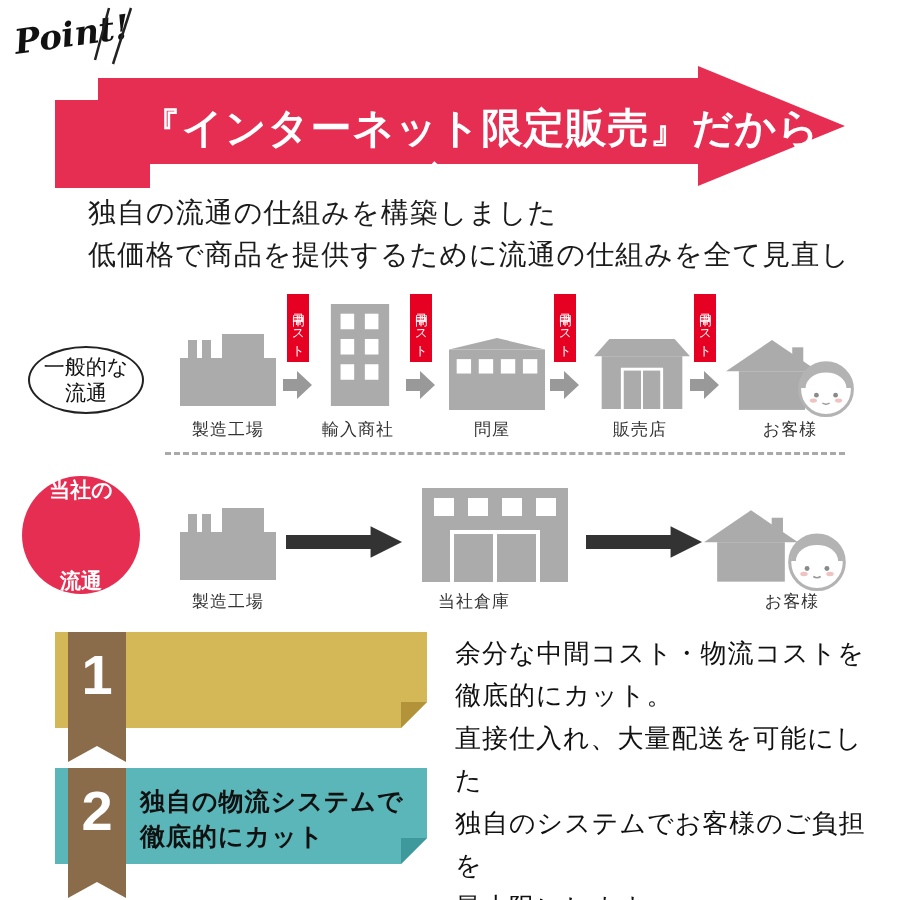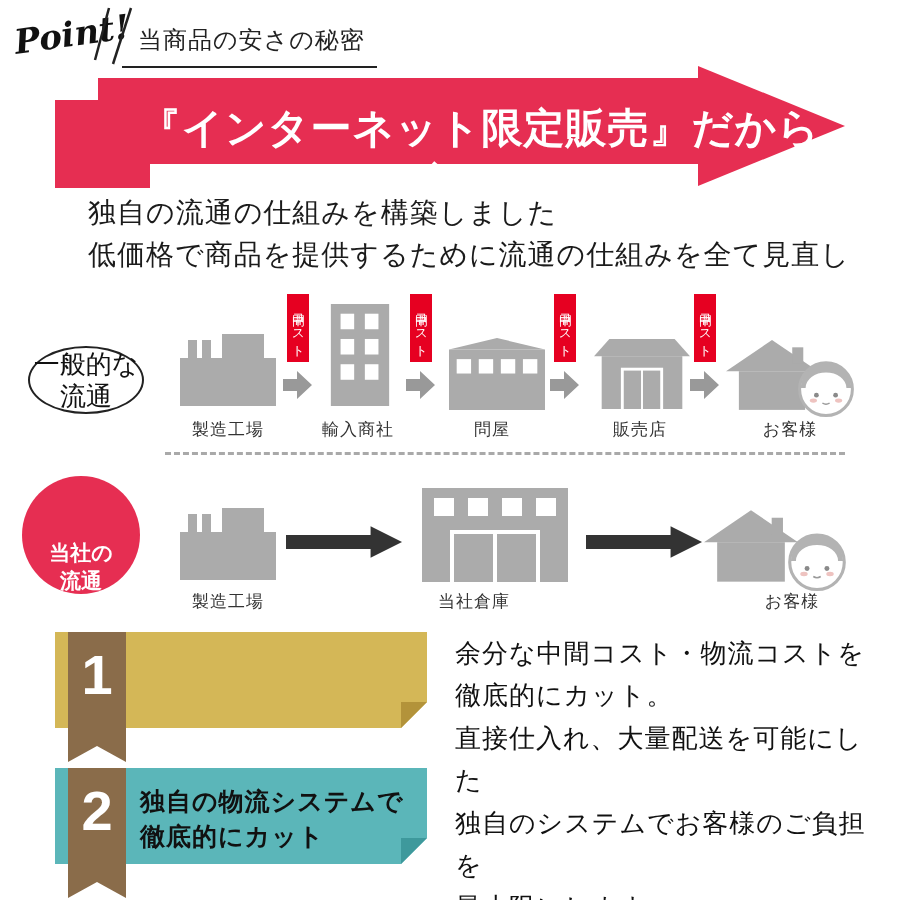--- a/index.html
+++ b/index.html
@@ -21,23 +21,23 @@
                font-size:41px;font-weight:bold;letter-spacing:1px;}
 
   
   .intro{left:88px;top:192px;font-size:28px;line-height:1.5;color:#1b1b1b;letter-spacing:1px;}
 
   
   .flow1{left:0;top:288px;width:900px;height:168px;}
   .flow2{left:0;top:468px;width:900px;height:155px;}
   .oval-label{left:28px;top:58px;width:112px;height:64px;border:2px solid #222;border-radius:50%;
               display:flex;flex-direction:column;align-items:center;justify-content:center;
-              font-size:26px;line-height:1.25;color:#111;text-align:right;}
+              font-size:21px;line-height:1.25;color:#111;text-align:right;}
   .circle-label{left:22px;top:8px;width:118px;height:118px;border-radius:50%;background:#e62e52;
-                display:flex;flex-direction:column;align-items:center;justify-content:flex-end;
+                display:flex;flex-direction:column;align-items:center;justify-content:space-between;
                 color:#fff;font-size:21px;line-height:1.3;font-weight:bold;}
   .icon-gray{fill:#ababab;}
   .icon-white{fill:#ffffff;}
   .cost-tab{width:22px;height:68px;background:#e60021;color:#fff;display:flex;align-items:center;
             justify-content:center;writing-mode:vertical-rl;font-size:12.5px;letter-spacing:1px;}
   .flow-label{font-size:17px;color:#333;text-align:center;letter-spacing:1px;}
   .dashed-divider{left:165px;top:452px;width:680px;border-top:3px dashed #a9a9a9;}
 
   
   .point-box{width:372px;height:96px;
@@ -62,21 +62,20 @@
 </head>
 <body>
 
 <div class="page">
 
   <div class="abs point-logo">Point!</div>
   <svg class="abs slashes" width="44" height="60">
     <line x1="16" y1="2" x2="2" y2="54" stroke="#222" stroke-width="2.5"></line>
     <line x1="38" y1="2" x2="20" y2="58" stroke="#222" stroke-width="2.5"></line>
   </svg>
-  <div class="abs title-wrap">当商品の安さの秘密</div>
 
   <svg class="abs banner-svg" width="900" height="130">
     <rect class="banner-shape" x="55" y="38" width="95" height="88"></rect>
     <rect class="banner-shape" x="98" y="16" width="600" height="86"></rect>
     <polygon class="banner-shape" points="698,4 845,64 698,124"></polygon>
   </svg>
   <div class="abs banner-text">『インターネット限定販売』だから安い！</div>
 
   <div class="abs intro">
     <div>独自の流通の仕組みを構築しました</div>

